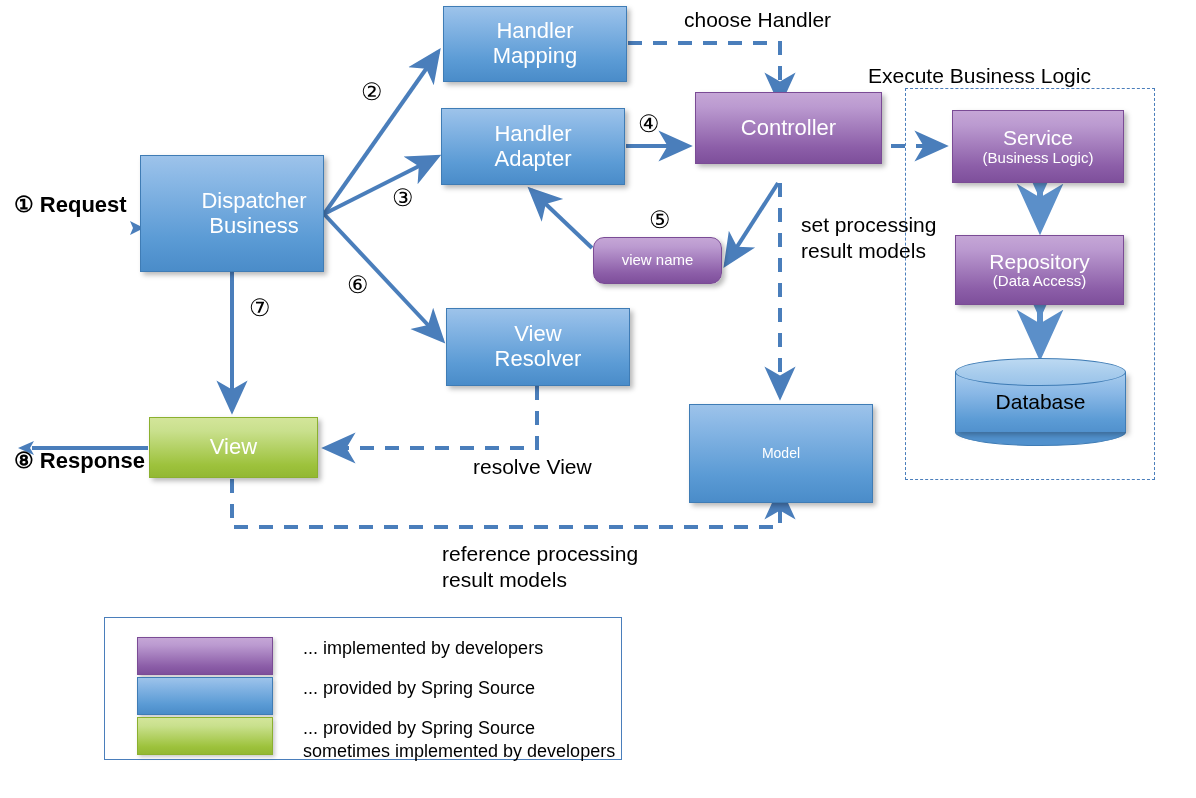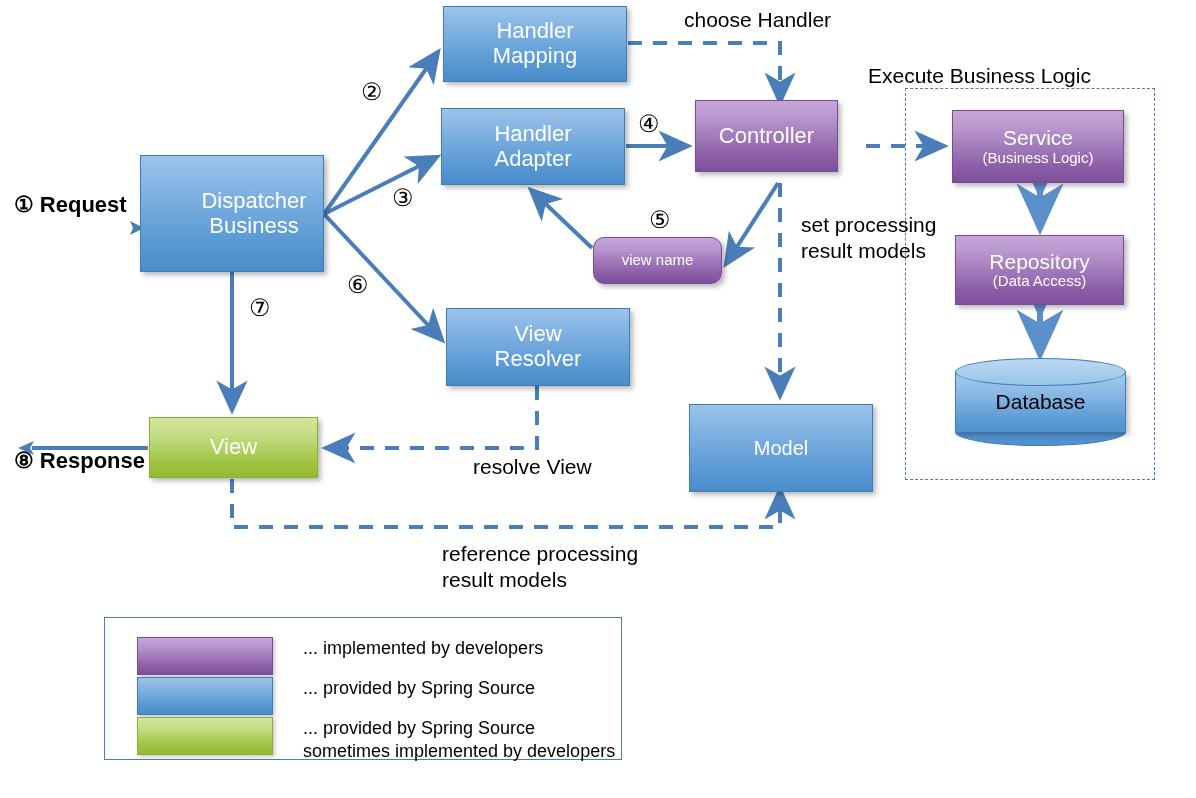--- a/index.html
+++ b/index.html
@@ -226,38 +226,38 @@
   <div class="node blue" style="left:443px; top:6px; width:184px; height:76px; font-size:22px;">
     <span class="ln">Handler</span>
     <span class="ln">Mapping</span>
   </div>
 
   <div class="node blue" style="left:441px; top:108px; width:184px; height:77px; font-size:22px;">
     <span class="ln">Handler</span>
     <span class="ln">Adapter</span>
   </div>
 
-  <div class="node purple" style="left:695px; top:100px; width:143px; height:72px; font-size:22px;">
+  <div class="node purple" style="left:695px; top:92px; width:187px; height:72px; font-size:22px;">
     <span class="ln">Controller</span>
   </div>
 
   <div class="node purple" style="left:593px; top:237px; width:129px; height:47px; font-size:15px; border-radius:11px;">
     <span class="ln">view name</span>
   </div>
 
   <div class="node blue" style="left:446px; top:308px; width:184px; height:78px; font-size:22px;">
     <span class="ln">View</span>
     <span class="ln">Resolver</span>
   </div>
 
   <div class="node green" style="left:149px; top:417px; width:169px; height:61px; font-size:22px;">
     <span class="ln">View</span>
   </div>
 
-  <div class="node blue" style="left:689px; top:404px; width:184px; height:88px; font-size:20px;">
+  <div class="node blue" style="left:689px; top:404px; width:184px; height:99px; font-size:14px;">
     <span class="ln">Model</span>
   </div>
 
   <div class="node purple" style="left:952px; top:110px; width:172px; height:73px; font-size:21px;">
     <span class="ln">Service</span>
     <span class="ln sub">(Business Logic)</span>
   </div>
 
   <div class="node purple" style="left:955px; top:235px; width:169px; height:70px; font-size:21px;">
     <span class="ln">Repository</span>

